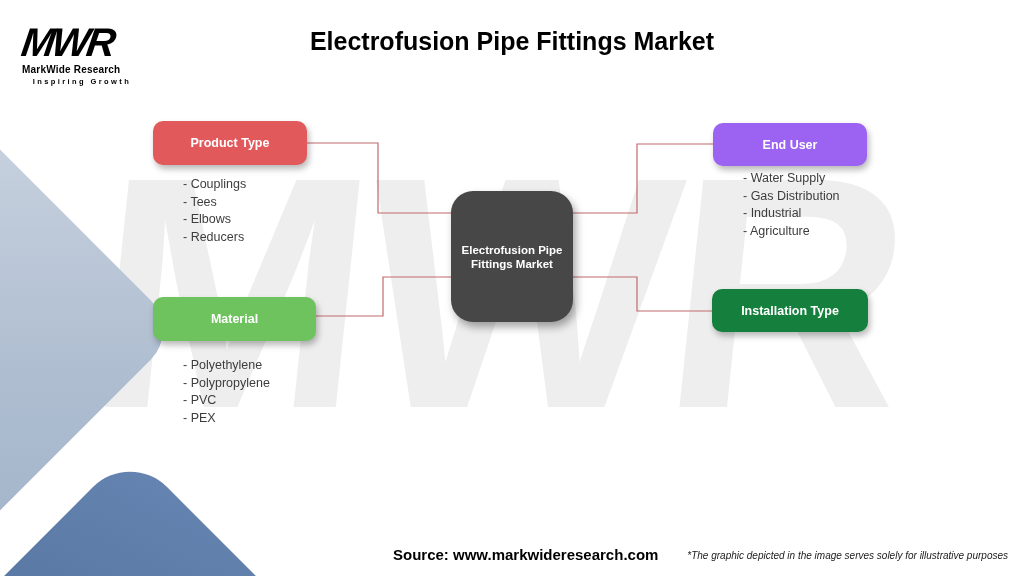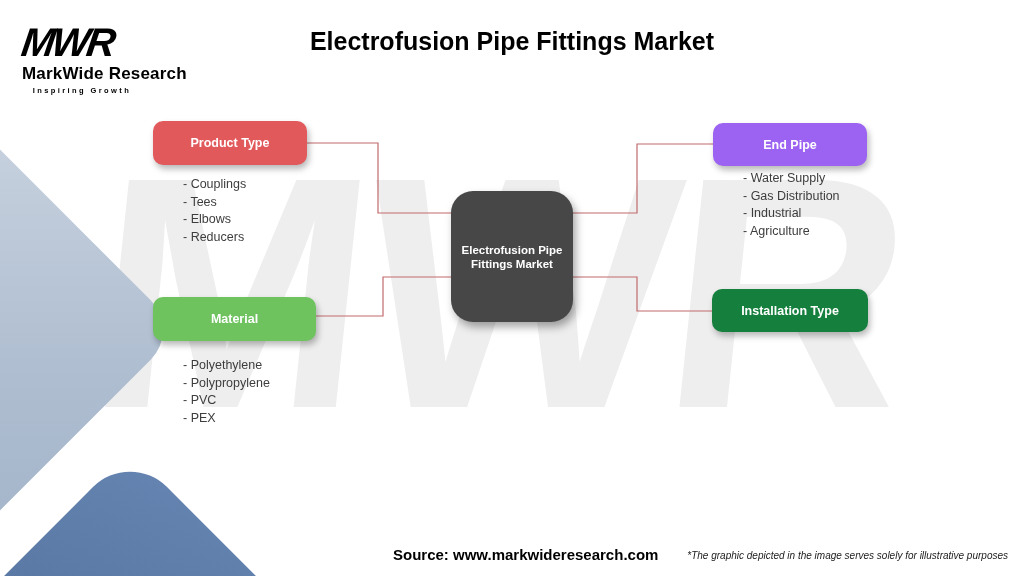--- a/index.html
+++ b/index.html
@@ -69,21 +69,21 @@
   .logo-mark {
     font-size: 40px;
     font-weight: 900;
     font-style: italic;
     letter-spacing: -3px;
     line-height: 1;
     transform: skewX(-8deg);
     display: inline-block;
   }
   .logo-name {
-    font-size: 17px;
+    font-size: 10px;
     font-weight: 700;
     margin-top: 2px;
     letter-spacing: 0.2px;
   }
   .logo-tagline {
     font-size: 7.5px;
     font-weight: 700;
     letter-spacing: 2.4px;
     margin-top: 2px;
     text-align: center;
@@ -197,21 +197,21 @@
     <span>Product Type</span>
   </div>
   <div class="branch-list list-product-type">
     <div>- Couplings</div>
     <div>- Tees</div>
     <div>- Elbows</div>
     <div>- Reducers</div>
   </div>
 
   <div class="branch-box box-end-user" style="background: rgb(156, 99, 242);">
-    <span>End Pipe</span>
+    <span>End User</span>
   </div>
   <div class="branch-list list-end-user">
     <div>- Water Supply</div>
     <div>- Gas Distribution</div>
     <div>- Industrial</div>
     <div>- Agriculture</div>
   </div>
 
   <div class="branch-box box-material" style="background: rgb(110, 195, 95);">
     <span>Material</span>

